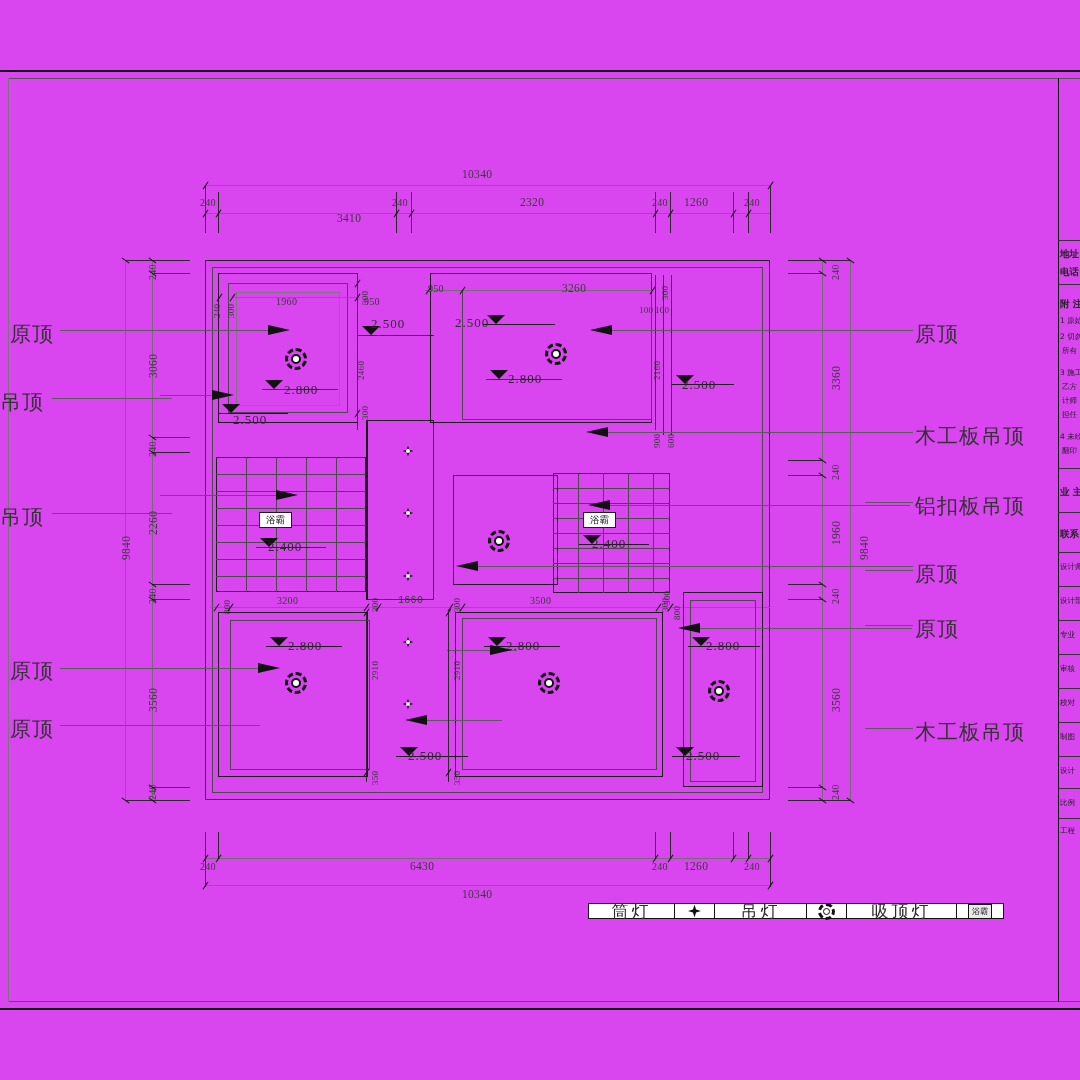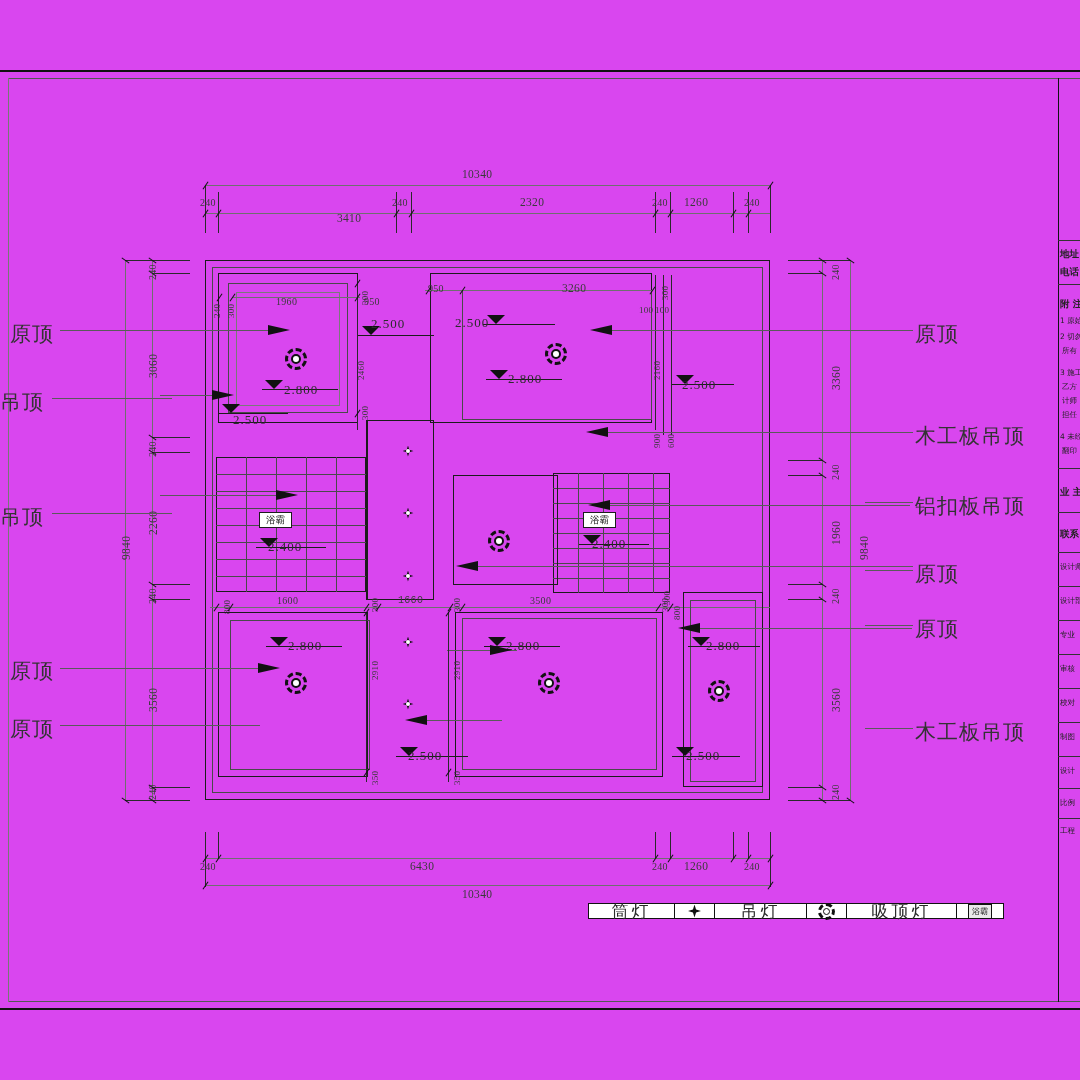--- a/index.html
+++ b/index.html
@@ -426,21 +426,21 @@
       </div>
     <div class="downlamp" style="left:400px;top:696px;">
       <div class="d"></div>
         <div class="r"></div>
       </div>
   </div>
 
   <div>
     <div class="ln th h" style="left:210px;top:607px;width:560px;"></div>
     <div class="dim xs v" style="left:222px;top:614px;">800</div>
-    <div class="dim sm" style="left:277px;top:595px;">1600</div>
+    <div class="dim sm" style="left:277px;top:595px;">3200</div>
     <div class="dim xs v" style="left:370px;top:612px;">300</div>
     <div class="dim sm" style="left:398px;top:595px;font-family:Liberation Mono, monospace;">1660</div>
     <div class="dim xs v" style="left:452px;top:612px;">300</div>
     <div class="dim sm" style="left:530px;top:595px;">3500</div>
     <div class="dim xs v" style="left:660px;top:612px;">300</div>
 
     <div class="tick" style="left:212px;top:607px;"></div>
     <div class="tick" style="left:226px;top:607px;"></div>
     <div class="tick" style="left:362px;top:607px;"></div>
     <div class="tick" style="left:374px;top:607px;"></div>

